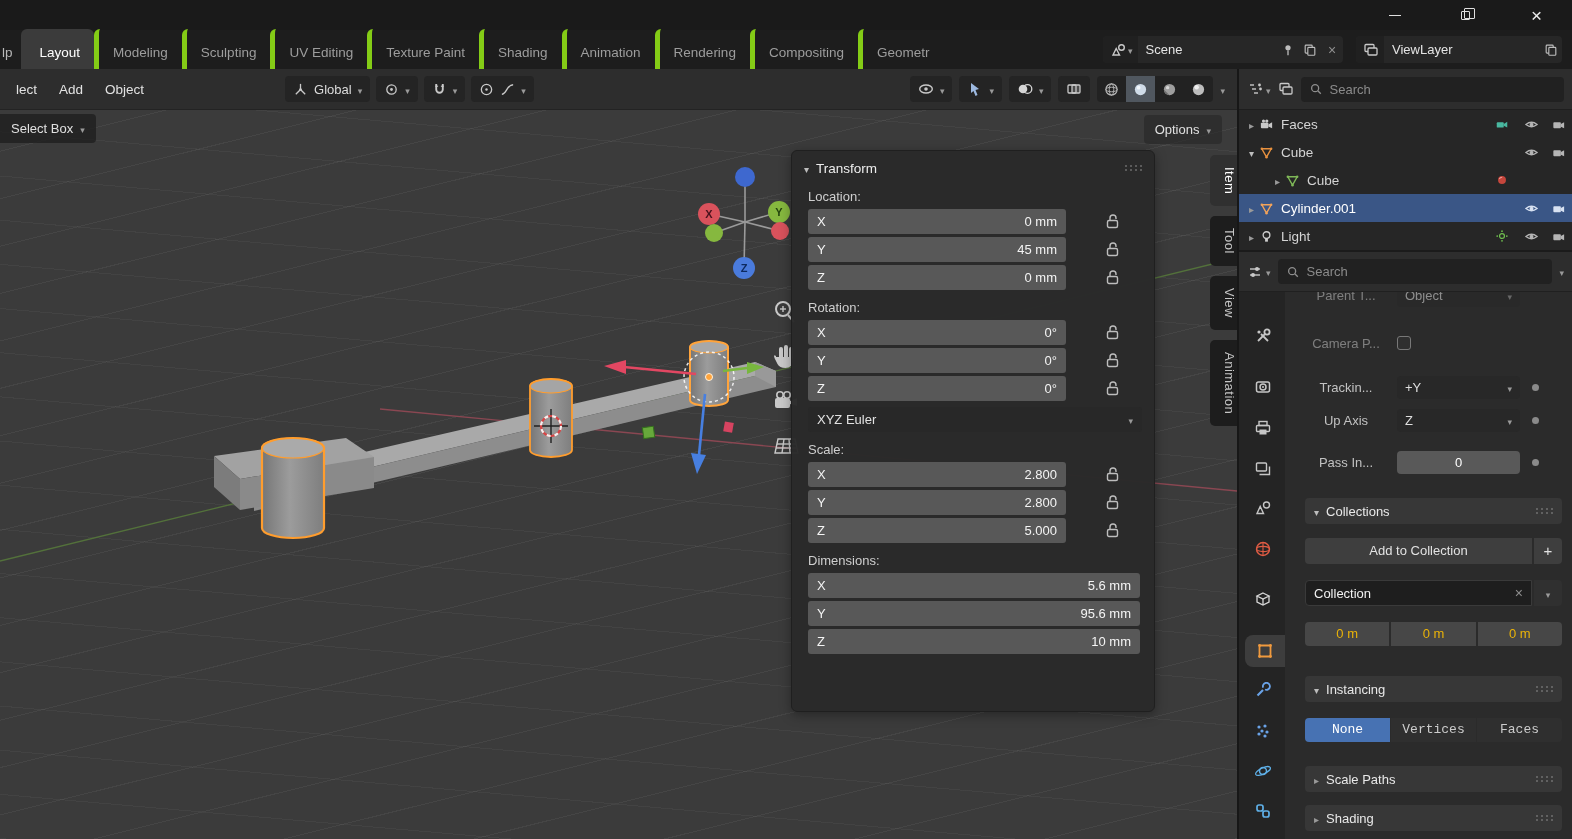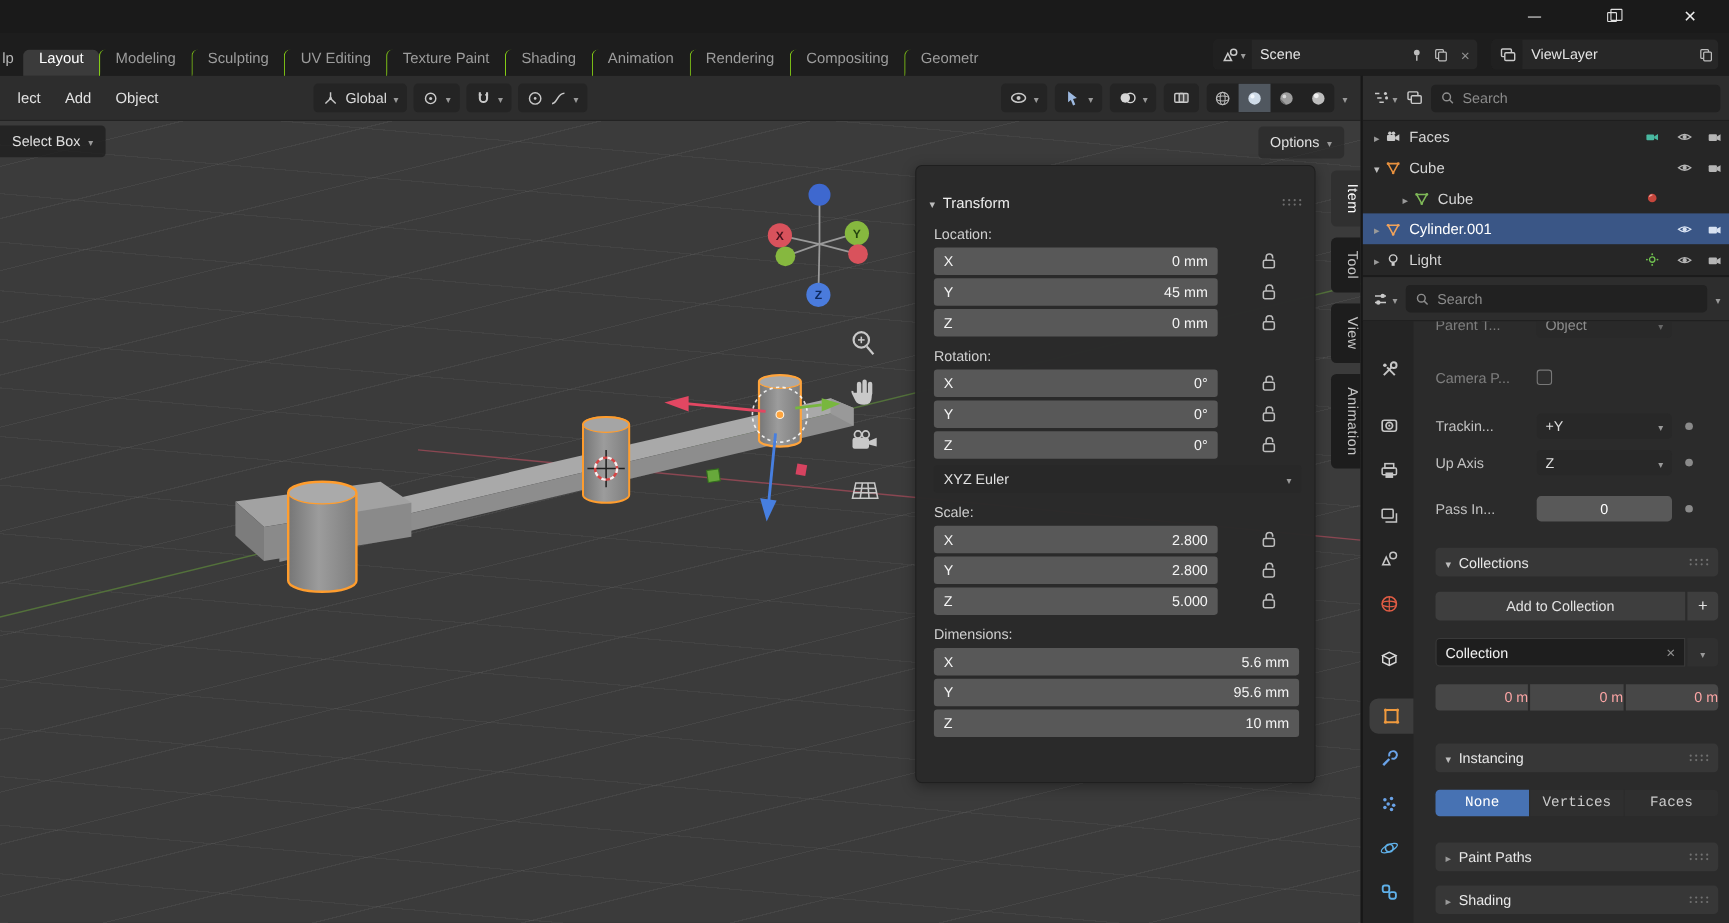--- a/index.html
+++ b/index.html
@@ -20,21 +20,21 @@
   .win-btn { width:71px; height:30px; display:flex; align-items:center; justify-content:center; color:#e6e6e6; }
   .ic-min { width:12px; border-top:1.6px solid #e0e0e0; }
   .ic-restore { position:relative; width:9px; height:9px; border:1.3px solid #e0e0e0; border-radius:1px; }
   .ic-restore::before { content:""; position:absolute; top:-4px; left:2px; width:9px; height:9px; border:1.3px solid #e0e0e0; border-radius:1px; }
   .ic-close::after { content:"\00D7"; font-size:19px; line-height:1; color:#ececec; }
 
   
   .tabsrow { position:absolute; top:30px; left:0; width:1572px; height:39px; background:#1d1d1d; }
   .tabs-scroll { position:absolute; left:0; bottom:0; width:1103px; overflow:hidden; display:flex; align-items:flex-end; }
   .tab-overflow { padding:8px 8px 9px 2px; color:#b8b8b8; font-size:13.5px; }
-  .wtab { padding:0 14px 9px; font-size:13.5px; color:#9d9d9d; border-radius:6px 6px 0 0; white-space:nowrap; border-left:1px solid #84cc16; }
+  .wtab { padding:16px 14px 9px; font-size:13.5px; color:#9d9d9d; border-radius:6px 6px 0 0; white-space:nowrap; border-left:5px solid #84cc16; }
   .wtab.active { background:#3b3b3b; color:#ffffff; border-left-color:transparent; }
   .widget { position:absolute; top:6px; height:27px; background:#272727; border-radius:4px; display:flex; align-items:center; }
   .scene-widget { left:1103px; width:240px; }
   .vl-widget { left:1356px; width:206px; }
   .widget .icbtn { height:27px; display:flex; align-items:center; padding:0 5px 0 7px; background:#202020; border-radius:4px 0 0 4px; gap:2px; }
   .widget .wlabel { flex:1; padding:0 8px; color:#e4e4e4; font-size:13px; white-space:nowrap; overflow:hidden; }
   .widget .mini { width:22px; display:flex; justify-content:center; align-items:center; }
   .chev::after { content:"\25BE"; font-size:9px; color:#9a9a9a; }
   .xglyph::after { content:"\00D7"; color:#8f8f8f; font-size:14px; }
 
@@ -60,21 +60,21 @@
   .vp-btn { position:absolute; height:29px; display:flex; align-items:center; gap:7px; background:rgba(33,33,33,0.85); color:#e0e0e0; font-size:13px; }
   .toolbtn { top:4px; left:0; border-radius:0 4px 4px 0; padding:0 11px; }
   .optbtn { top:5px; right:15px; border-radius:4px; padding:0 11px; background:rgba(40,40,40,0.65); }
 
   
   .side-tabs { position:absolute; top:45px; right:0; width:32px; display:flex; flex-direction:column; gap:10px; align-items:flex-end; }
   .vtab { writing-mode:vertical-rl; background:#1d1d1d; color:#c6c6c6; width:27px; padding:12px 0; text-align:center; font-size:13px; border-radius:5px 0 0 5px; letter-spacing:0.5px; }
   .vtab.active { background:#303030; color:#ffffff; }
 
   
-  .npanel { position:absolute; left:832px; top:40px; width:364px; height:562px; background:rgba(41,41,41,0.97); border:1px solid #1f1f1f; border-radius:6px; box-shadow:0 3px 12px rgba(0,0,0,0.35); padding-top:22px; }
+  .npanel { position:absolute; left:791px; top:40px; width:364px; height:562px; background:rgba(41,41,41,0.97); border:1px solid #1f1f1f; border-radius:6px; box-shadow:0 3px 12px rgba(0,0,0,0.35); padding-top:6px; }
   .np-header { display:flex; align-items:center; gap:7px; padding:4px 12px 6px; color:#ededed; font-size:13.5px; }
   .np-grip { margin-left:auto; position:relative; width:17px; height:7px; }
   .np-grip::before { content:""; position:absolute; width:2px; height:2px; border-radius:50%; background:#6d6d6d;
     box-shadow:5px 0 #6d6d6d, 10px 0 #6d6d6d, 15px 0 #6d6d6d, 0 4px #6d6d6d, 5px 4px #6d6d6d, 10px 4px #6d6d6d, 15px 4px #6d6d6d; }
   .np-label { color:#cfcfcf; padding:7px 16px 5px; }
   .np-row { display:flex; align-items:center; margin:0 0 3px 16px; }
   .np-field { width:258px; height:25px; background:#585858; border-radius:3px; display:flex; align-items:center; padding:0 9px; color:#f4f4f4; }
   .np-field .val { margin-left:auto; }
   .np-field.wide { width:332px; }
   .np-lock { margin-left:40px; display:flex; }
@@ -97,40 +97,40 @@
   .ol-data-slot { width:20px; display:flex; justify-content:center; }
 
   .properties { position:absolute; top:181px; left:0; right:0; bottom:0; background:#2b2b2b; border-top:2px solid #1b1b1b; }
   .pr-header { height:40px; display:flex; align-items:center; gap:7px; padding:0 8px; background:#2d2d2d; border-bottom:1px solid #202020; }
   .pr-body { position:absolute; top:40px; bottom:0; left:0; right:0; display:flex; overflow:hidden; }
   .pr-tabs { width:46px; background:#242424; position:relative; flex:none; }
   .ptab { position:absolute; left:7px; width:34px; height:32px; display:flex; align-items:center; justify-content:center; border-radius:6px; }
   .ptab.active { left:6px; width:40px; background:#3d3d3d; border-radius:8px 0 0 8px; }
   .pr-main { flex:1; padding:0 10px 0 20px; overflow:hidden; position:relative; }
   .prow { display:flex; align-items:center; height:24px; }
-  .plabel { width:92px; text-align:left; padding-right:10px; color:#c2c2c2; white-space:nowrap; overflow:hidden; }
+  .plabel { width:92px; text-align:center; padding-right:10px; color:#c2c2c2; white-space:nowrap; overflow:hidden; }
   .pctrl { width:123px; }
   .dropdown { background:#282828; border-radius:4px; height:23px; display:flex; align-items:center; padding:0 8px; color:#dedede; }
   .dropdown .chev { margin-left:auto; }
   .numfield { background:#595959; border-radius:4px; height:23px; line-height:23px; text-align:center; color:#ffffff; }
   .decorator { width:7px; height:7px; border-radius:50%; background:#8a8a8a; margin-left:12px; }
   .checkbox { width:14px; height:14px; border:1px solid #787878; border-radius:3px; background:#2f2f2f; }
   .section { height:26px; background:#373737; border-radius:4px; display:flex; align-items:center; gap:7px; padding:0 9px; color:#e8e8e8; }
   .grip { margin-left:auto; position:relative; width:17px; height:7px; }
   .grip::before { content:""; position:absolute; width:2px; height:2px; border-radius:50%; background:#717171;
     box-shadow:5px 0 #717171, 10px 0 #717171, 15px 0 #717171, 0 4px #717171, 5px 4px #717171, 10px 4px #717171, 15px 4px #717171; }
   .addcoll-row { display:flex; gap:2px; }
   .addcoll { flex:1; background:#3e3e3e; border-radius:4px 0 0 4px; height:26px; line-height:26px; text-align:center; color:#e2e2e2; }
   .plusbtn { width:28px; background:#3e3e3e; border-radius:0 4px 4px 0; height:26px; line-height:26px; text-align:center; color:#e2e2e2; font-size:15px; }
   .collname-row { display:flex; gap:2px; }
   .collname { flex:1; background:#1e1e1e; border:1px solid #3a3a3a; border-radius:4px 0 0 4px; height:26px; display:flex; align-items:center; padding:0 8px; color:#f2f2f2; }
   .collname .xglyph { margin-left:auto; }
   .colldrop { width:28px; background:#303030; border-radius:0 4px 4px 0; display:flex; align-items:center; justify-content:center; }
   .offsets { display:flex; gap:2px; }
-  .offfield { flex:1; background:#474747; height:24px; line-height:24px; text-align:right; color:#fca5a5; }
+  .offfield { flex:1; background:#474747; height:24px; line-height:24px; text-align:center; color:#eab308; }
   .offfield:first-child { border-radius:4px 0 0 4px; }
   .offfield:last-child { border-radius:0 4px 4px 0; }
   .seg { display:flex; gap:1px; }
   .segbtn { flex:1; height:24px; line-height:24px; text-align:center; background:#2f2f2f; color:#cccccc;font-family:Liberation Mono, monospace; }
   .segbtn:first-child { border-radius:4px 0 0 4px; }
   .segbtn:last-child { border-radius:0 4px 4px 0; }
   .segbtn.active { background:#4772b3; color:#ffffff; }
   .grayed { opacity:0.55; }
 </style>
 </head>
@@ -925,21 +925,21 @@
         </div>
 
         <div class="seg" style="margin-top:16px;">
           <div class="segbtn active">None</div>
           <div class="segbtn">Vertices</div>
           <div class="segbtn">Faces</div>
         </div>
 
         <div class="section" style="margin-top:24px;">
           <span class="disc-r"></span>
-          <span>Paint Paths</span>
+          <span>Scale Paths</span>
           <span class="grip"></span>
         </div>
 
         <div class="section" style="margin-top:13px;">
           <span class="disc-r"></span>
           <span>Shading</span>
           <span class="grip"></span>
         </div>
       </div>
     </div>

